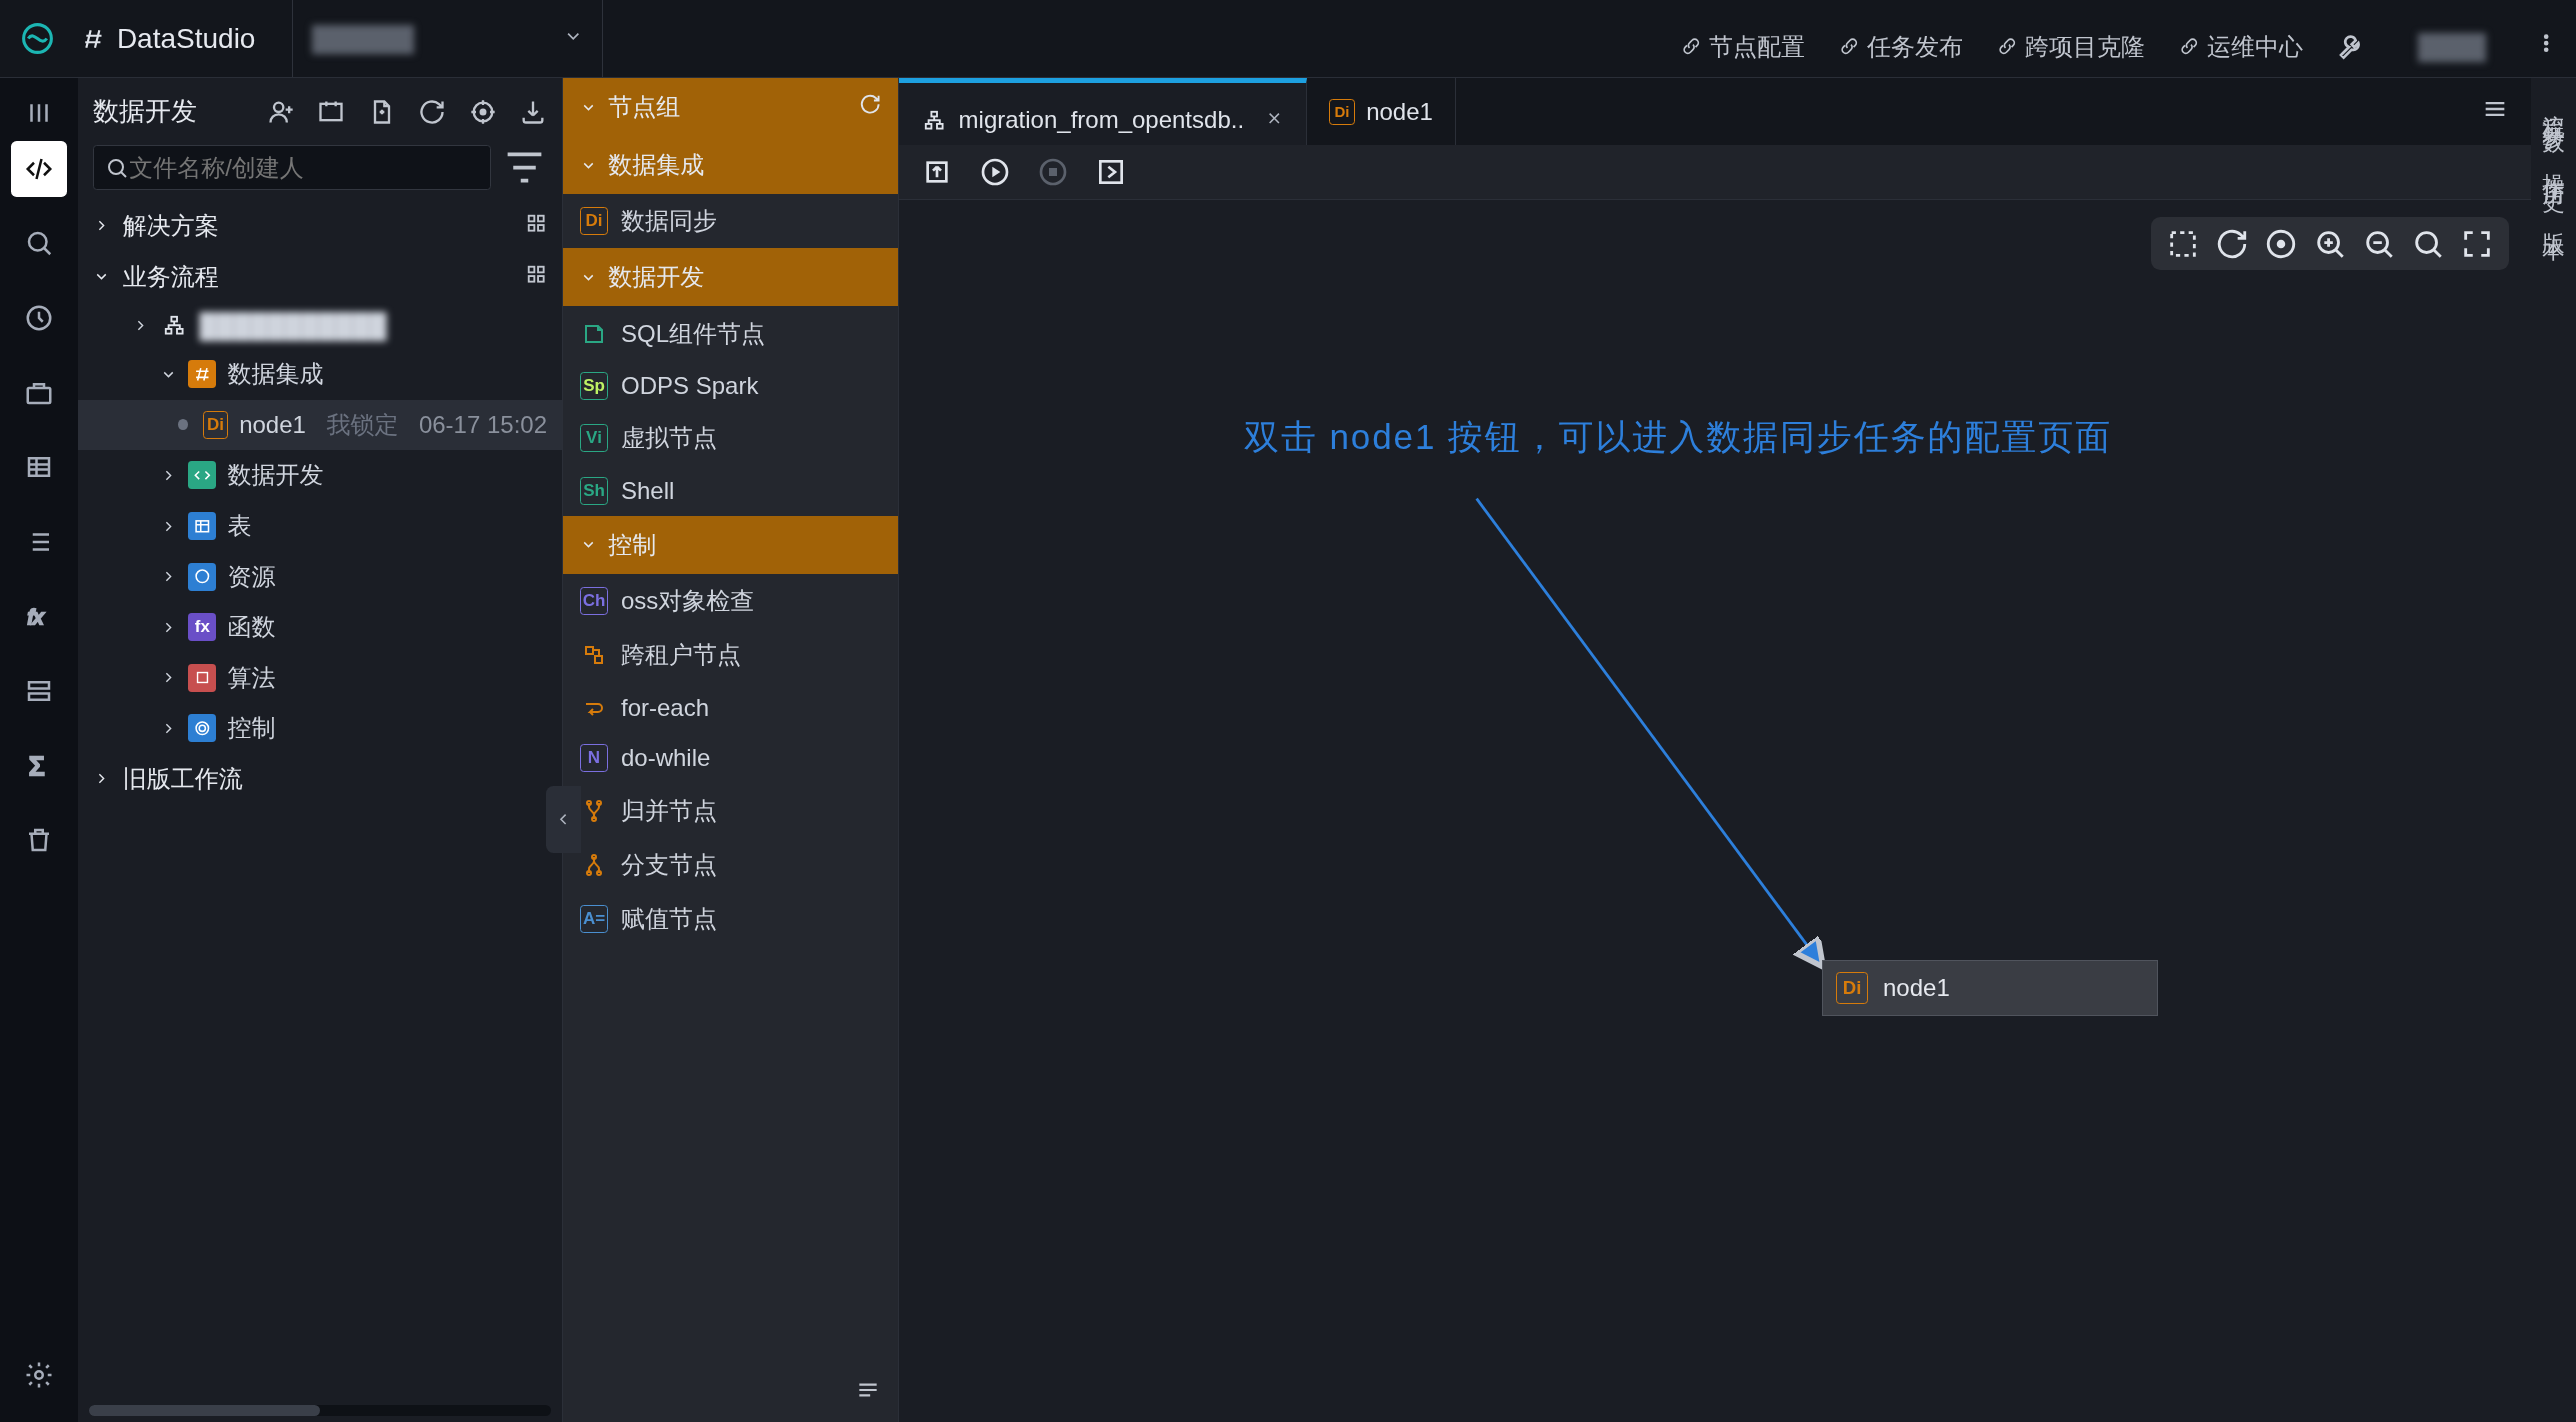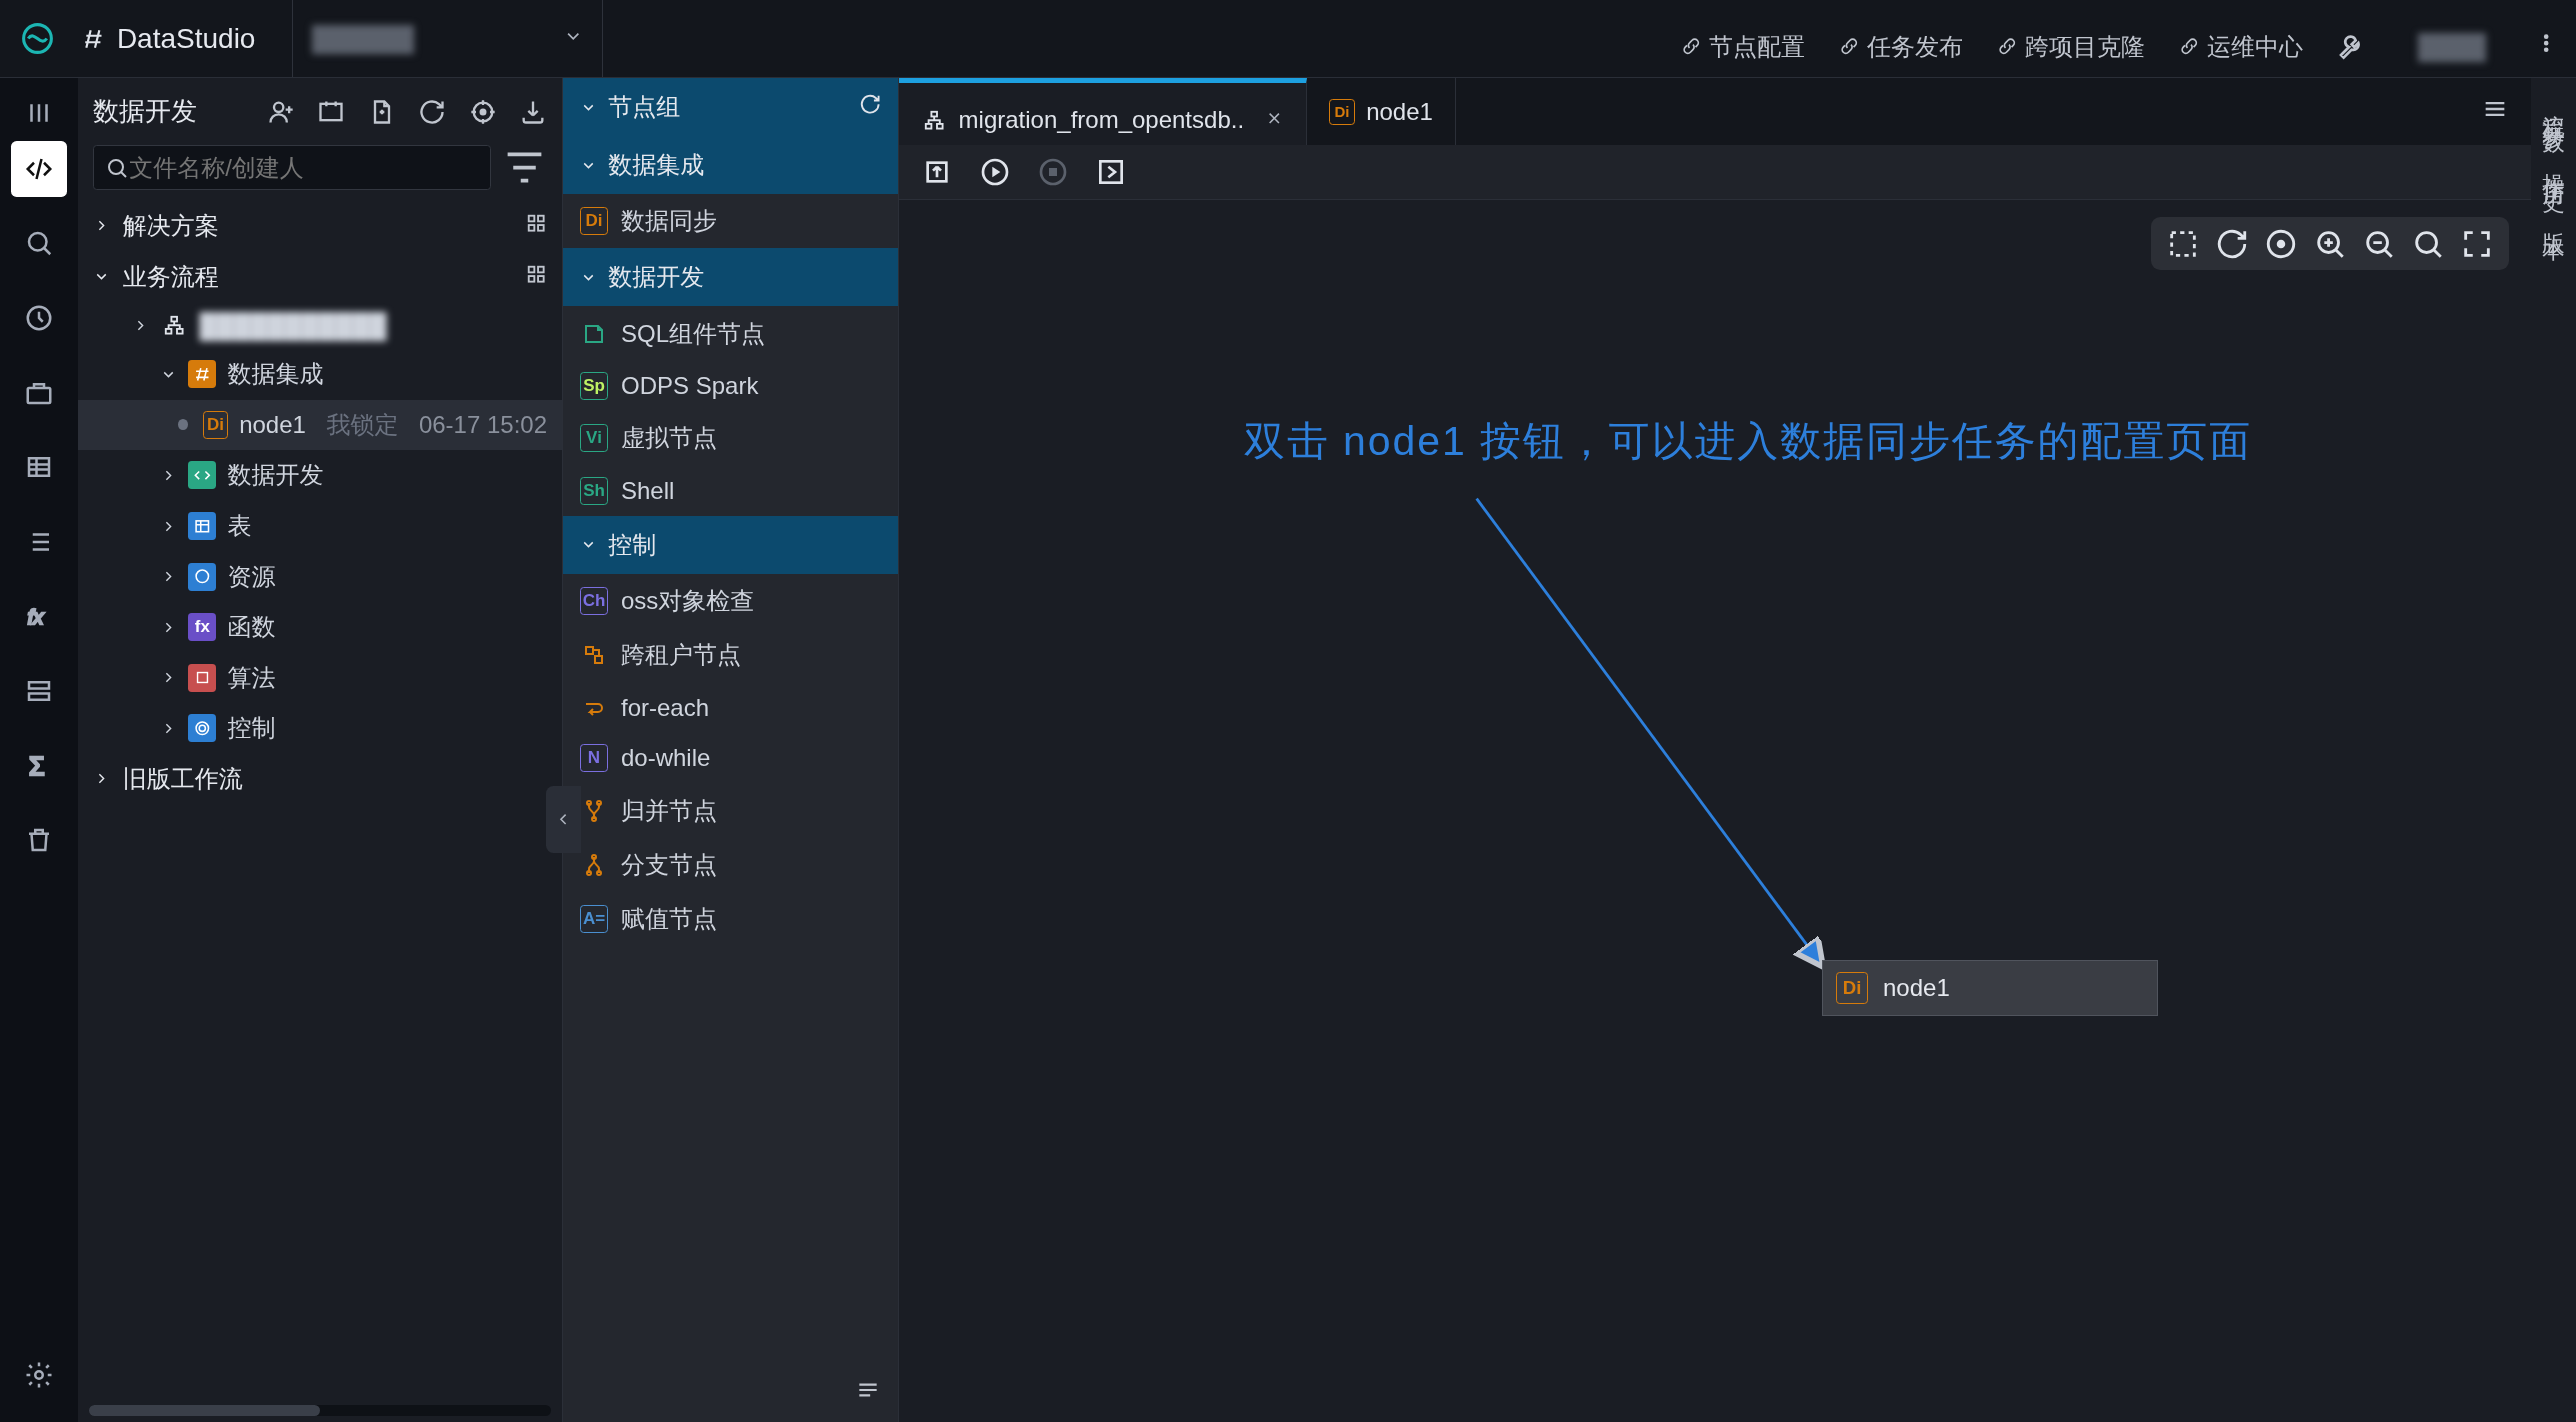--- a/index.html
+++ b/index.html
@@ -56,21 +56,21 @@
 .ico-target{background:#2d7fd3;color:#fff}
 .tree-text{flex:0 0 auto}
 .lock-txt{color:#6b7280;margin-left:9.3px}
 .date-txt{color:#8a909c;margin-left:9.3px}
 .dot{width:11.2px;height:11.2px;border-radius:50%;background:#6b7280;margin-right:3.7px}
 .fp-scrollbar{height:11.2px;margin:5.6px 11.2px;background:#0e1116;border-radius:5.6px}
 .fp-thumb{height:11.2px;width:50%;background:#3a3f49;border-radius:5.6px}
 
 .palette-panel { width: 336px; background: #24272e; display:flex; flex-direction:column; border-right:0.9px solid #2b2f38; position:relative; }
 .pal-header{display:flex;align-items:center;padding:13px 17px;color:#e6e9ef;gap:11.2px}
-.pal-header.sub{background:#0c4a6e}
+.pal-header.sub{background:#a16207}
 .pal-header .lab{flex:1}
 .pal-refresh{color:#e0e4eb}
 .pal-item{display:flex;align-items:center;gap:13px;padding:11.2px 17px;color:#d0d5de}
 .pal-ico{width:28px;height:28px;display:flex;align-items:center;justify-content:center;border-radius:3.7px;font-size:17px;font-weight:600}
 .pi-di{border:1.9px solid #d67b0b;color:#d67b0b}
 .pi-sq{color:#2aa784}
 .pi-sp{border:1.9px solid #2aa784;color:#bef264}
 .pi-vi{border:1.9px solid #2aa784;color:#2aa784}
 .pi-sh{border:1.9px solid #2aa784;color:#2aa784}
 .pi-ch{border:1.9px solid #7b6fe0;color:#7b6fe0}
@@ -90,21 +90,21 @@
 .tab .tico{width:26px;height:26px;display:flex;align-items:center;justify-content:center;border-radius:3.7px}
 .tab-close{color:#aeb4bf;margin-left:9.3px}
 .tabbar-spacer{flex:1}
 .tabbar-menu{padding:0 22.4px;color:#c0c5ce}
 .toolbar{display:flex;align-items:center;gap:26px;padding:11.2px 22.4px;background:#20232a;border-bottom:0.9px solid #2b2f38}
 .tb-ico{width:32px;height:32px;color:#e0e4eb;display:flex;align-items:center;justify-content:center}
 .tb-ico.disabled{color:#5b616c}
 .canvas{flex:1;position:relative;background:#1a1d24}
 .canvas-tools{position:absolute;top:17px;right:22.4px;display:flex;gap:15px;background:#2c2f36;border-radius:9.3px;padding:9.3px 15px}
 .ct-ico{width:34px;height:34px;color:#e0e4eb;display:flex;align-items:center;justify-content:center}
-.annotation{position:absolute;top:214px;left:345px;color:#2d7fdb;font-size:41px;font-weight:400;letter-spacing:1.9px}
+.annotation{position:absolute;top:214px;left:345px;color:#2d7fdb;font-size:35px;font-weight:400;letter-spacing:1.9px}
 .arrow-svg{position:absolute;top:280px;left:559px;pointer-events:none}
 .node-card{position:absolute;top:760px;left:923px;width:336px;height:56px;background:#3a3d44;border:0.9px solid #50545d;display:flex;align-items:center;gap:15px;padding:0 13px}
 .node-card .nico{width:32px;height:32px;border:1.9px solid #d67b0b;color:#d67b0b;display:flex;align-items:center;justify-content:center;font-size:18.6px;font-weight:600;border-radius:3.7px}
 .node-card .nlab{color:#e6e9ef}
 
 .right-rail{width:45px;background:#1a1d24;display:flex;flex-direction:column;align-items:center;padding-top:18.6px;gap:37px}
 .rr-item{writing-mode:vertical-rl;color:#c0c5ce;font-size:22.4px;letter-spacing:5.6px}
 
 svg{stroke-width:2;fill:none;stroke:currentColor}
 </style>

